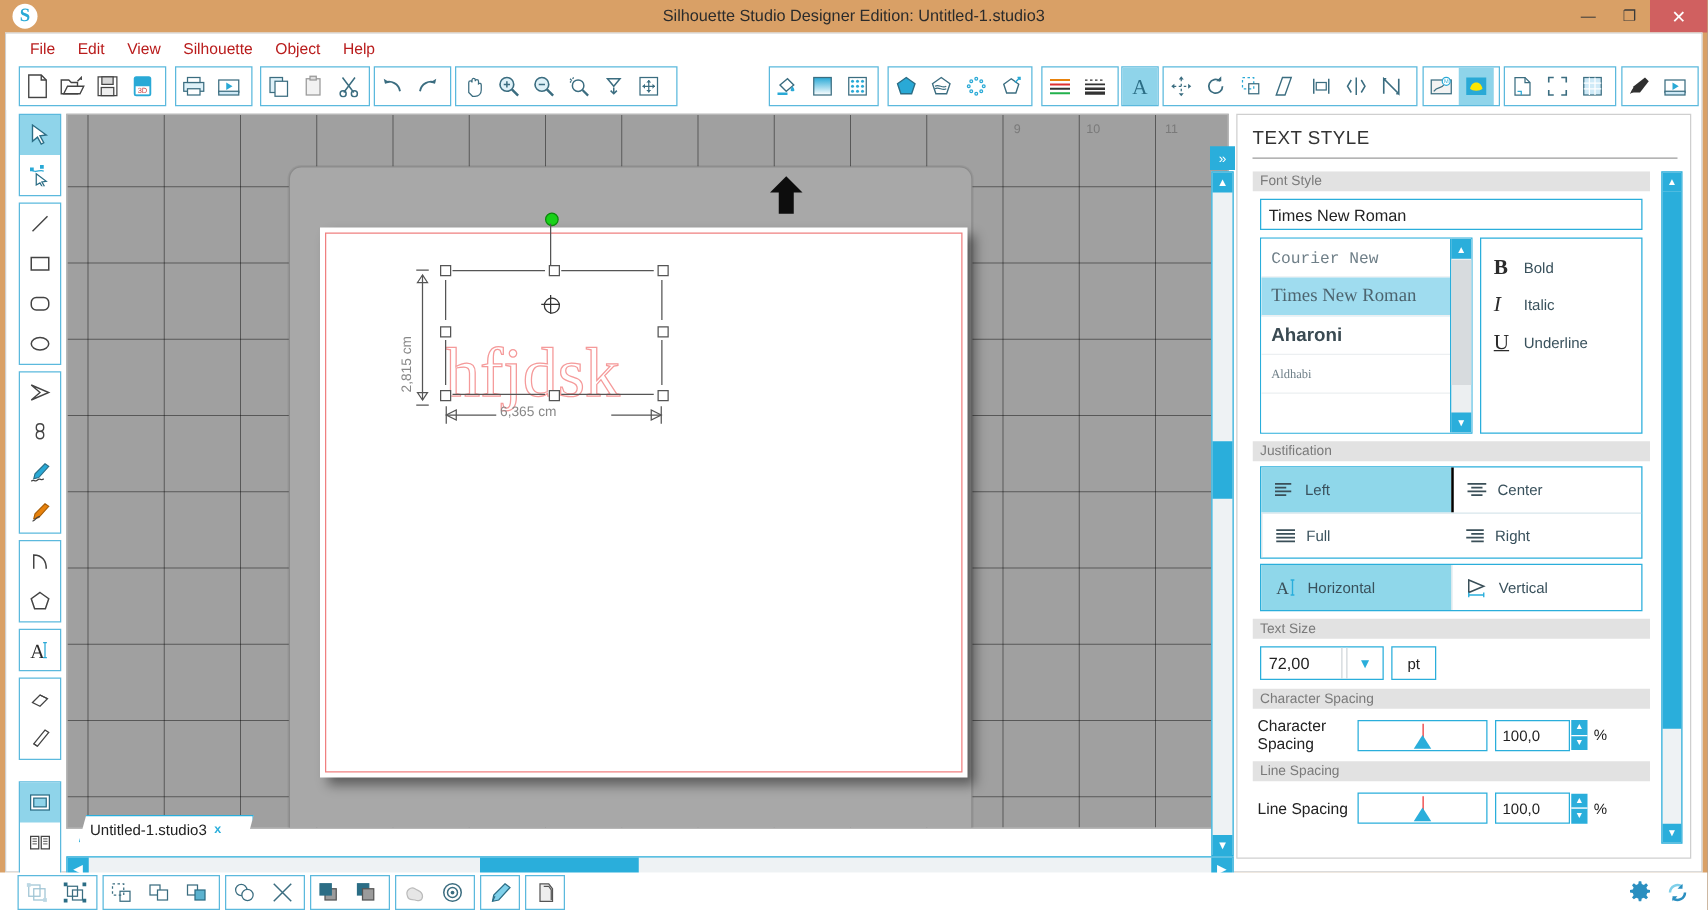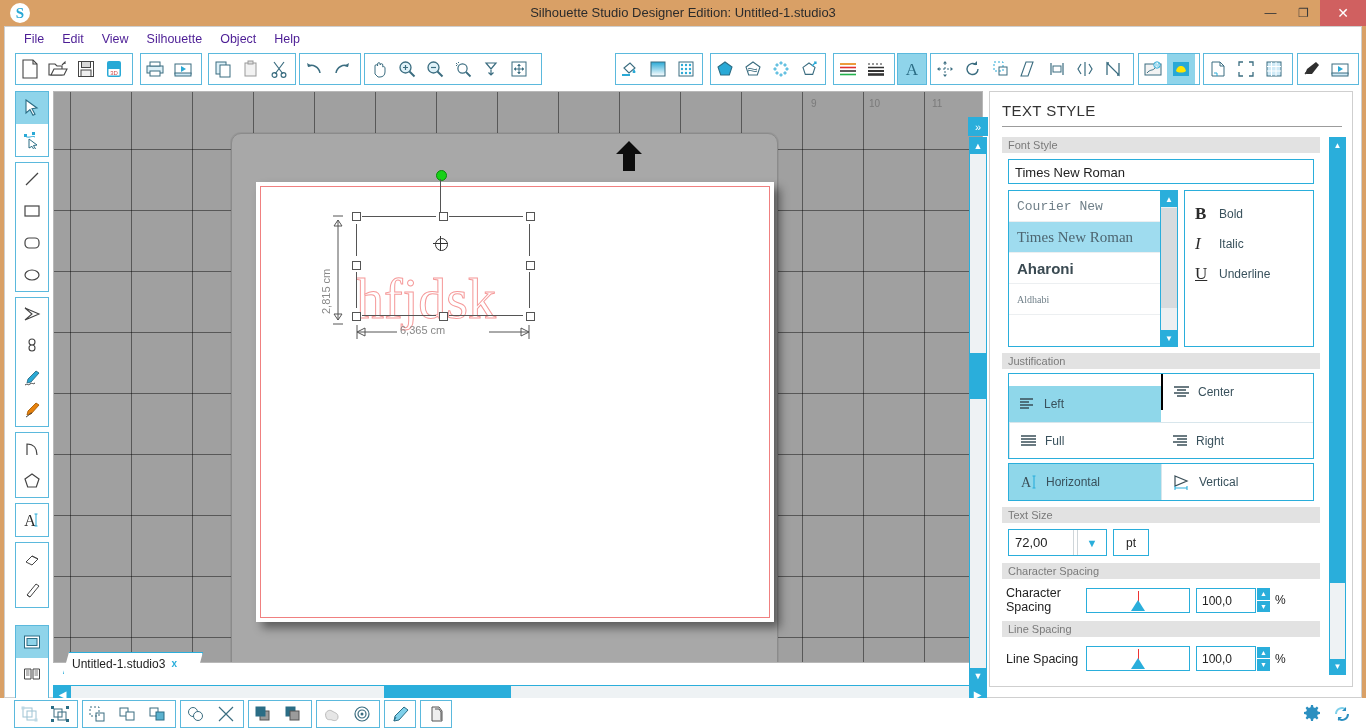--- a/index.html
+++ b/index.html
@@ -40,21 +40,21 @@
     background:#ffffff;border:1px solid #cfcfcf;box-sizing:border-box;
   }
 
   
   .menubar{
     position:absolute;left:0;top:0;width:100%;height:23px;
     background:#ffffff;display:flex;align-items:center;padding-left:10px;
     box-sizing:border-box;
   }
   .menu-item{
-    font-size:12.5px;color:#4c1d95;padding:2px 9px;cursor:default;
+    font-size:12.5px;color:#b91c1c;padding:2px 9px;cursor:default;
   }
 
   
   .toolbar{
     position:absolute;left:0;top:23px;width:100%;height:38px;
     background:#ffffff;
   }
   .tgroup{
     position:absolute;top:3px;height:32px;
     border:1px solid #5bb9dd;box-sizing:border-box;display:flex;align-items:center;
@@ -823,21 +823,21 @@
             <div class="styleopt">
               <span class="g" style="text-decoration:underline;">U</span>
               <span>Underline</span>
             </div>
           </div>
         </div>
 
         <div class="sectionhdr" style="width:318px;margin-top:6px;">Justification</div>
 
         <div class="fieldbox" style="margin:4px 0 0 6px;width:306px;display:flex;flex-wrap:wrap;">
-          <div class="justcell sel" style="width:50%;margin-top:12px;">
+          <div class="justcell sel" style="width:50%;">
             <svg width="18" height="14" viewBox="0 0 18 14">
                 <path d="M1 2h13M1 5h9M1 8h13M1 11h9" stroke="#3a4f58" stroke-width="1.4"></path>
               </svg>
             <span style="margin-left:7px;">Left</span>
           </div>
           <div class="justcell" style="width:50%;border-left:2px solid #000000;">
             <svg width="18" height="14" viewBox="0 0 18 14">
                 <path d="M1 2h15M4 5h9M1 8h15M4 11h9" stroke="#3a4f58" stroke-width="1.4"></path>
               </svg>
             <span style="margin-left:7px;">Center</span>

